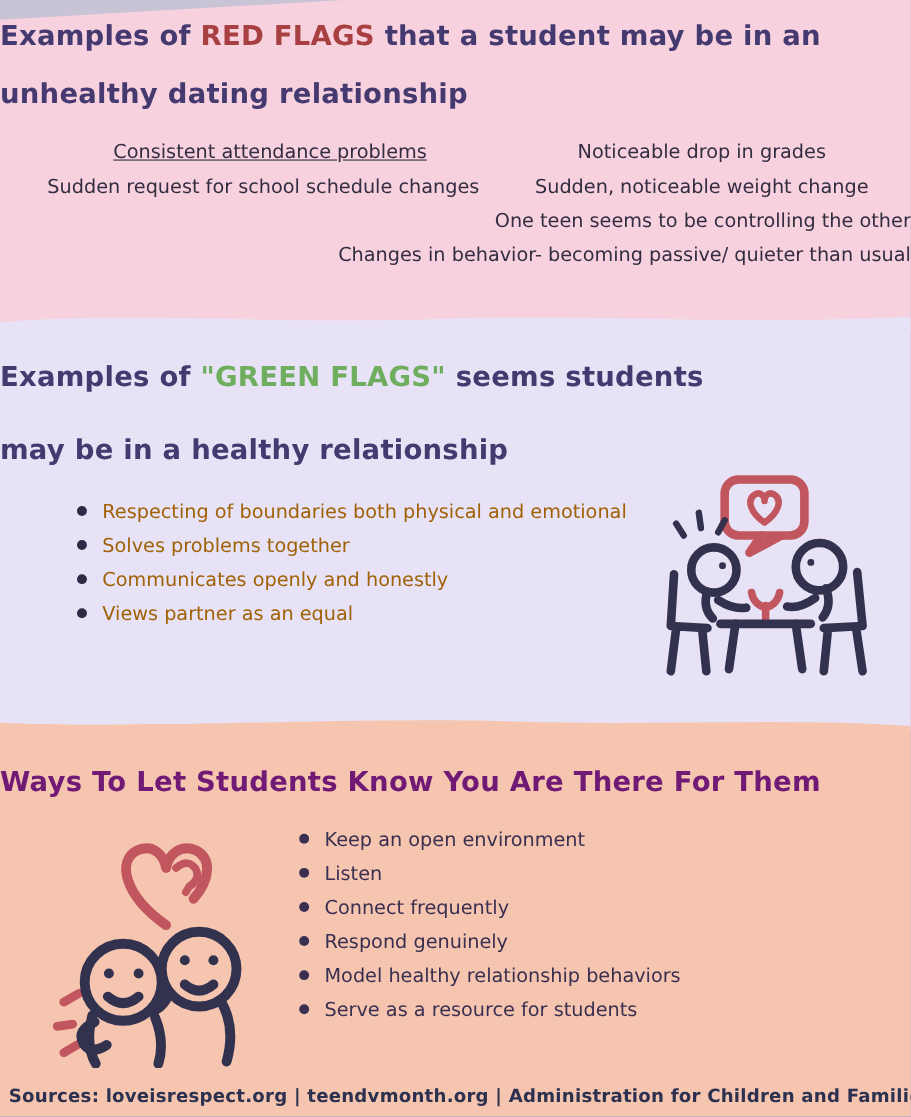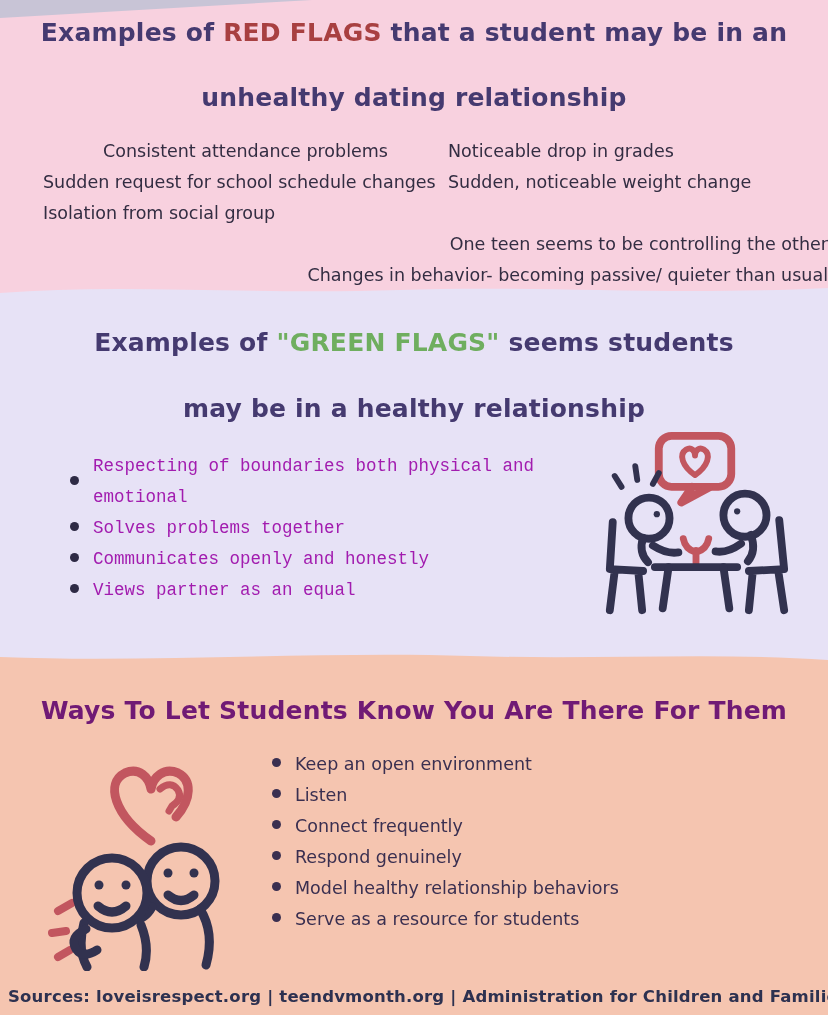--- a/index.html
+++ b/index.html
@@ -16,56 +16,54 @@
   .band-pink    { top:0;    height:300px; background:#f8d1df; }
   .band-lav     { top:298px; height:366px; background:#e7e2f6; }
   .band-salmon  { top:664px; height:351px; background:#f5c5b0; }
   .wave { position:absolute; left:0; width:828px; height:18px; display:block; }
   .wave-lav    { top:281px; }
   .wave-salmon { top:647px; }
   .corner-sliver { position:absolute; top:0; left:0; display:block; }
 
   
   .heading {
-    text-align:center;
     font-weight:bold;
     font-size:25px;
     letter-spacing:0.2px;
     color:#453a70;
     line-height:1;
   }
   .hl-red   { color:#a84041; }
   .hl-green { color:#6fae5f; }
 
   
   .band-pink .heading-line1 { padding-top:20px; }
-  .band-pink .heading-line2 { margin-top:40px; }
+  .band-pink .heading-line2 { margin-top:28px; }
   .rf-list {
     margin-top:26px;
     display:flex;
     font-size:17.5px;
     color:#332d42;
     line-height:31px;
   }
   .rf-col-left  { width:448px; padding-left:43px; text-align:left; }
-  .rf-col-left .row-centered { text-align:center; }
-  .rf-col-right { width:380px; text-align:left; }
+  .rf-col-left .row-centered { text-align:center;text-decoration:underline; }
+  .rf-col-right { width:380px; text-align:center; }
   .rf-centered { text-align:right; font-size:17.5px; color:#332d42; line-height:31px; }
 
   
   .band-lav .heading-line1 { padding-top:32px; }
   .band-lav .heading-line2 { margin-top:41px; }
   .gf-list {
     list-style:none;
     margin-top:30px;
     margin-left:70px;
     width:520px;
     font-size:17.5px;
-    color:#a21caf;
-    font-family:Liberation Mono, monospace;
+    color:#a16207;
   }
   .bullet-item { display:flex; align-items:baseline; line-height:31px; }
   .bullet-dot {
     width:9px; height:9px; border-radius:50%;
     background:#2e2a45; flex:0 0 9px;
     margin-right:14px; position:relative; top:-2px; align-self:center;
   }
   .illus-couple { position:absolute; left:598px; top:132px; }
 
   
@@ -96,21 +94,20 @@
   <div class="band band-pink">
     <div class="heading heading-line1">
       <span>Examples of </span><span class="hl-red">RED FLAGS</span><span> that a student may be in an</span>
     </div>
     <div class="heading heading-line2">unhealthy dating relationship</div>
 
     <div class="rf-list">
       <div class="rf-col-left">
         <div class="row-centered">Consistent attendance problems</div>
         <div>Sudden request for school schedule changes</div>
-        <div>Isolation from social group</div>
       </div>
       <div class="rf-col-right">
         <div>Noticeable drop in grades</div>
         <div>Sudden, noticeable weight change</div>
       </div>
     </div>
     <div class="rf-centered">One teen seems to be controlling the other</div>
     <div class="rf-centered">Changes in behavior- becoming passive/ quieter than usual</div>
   </div>
 

